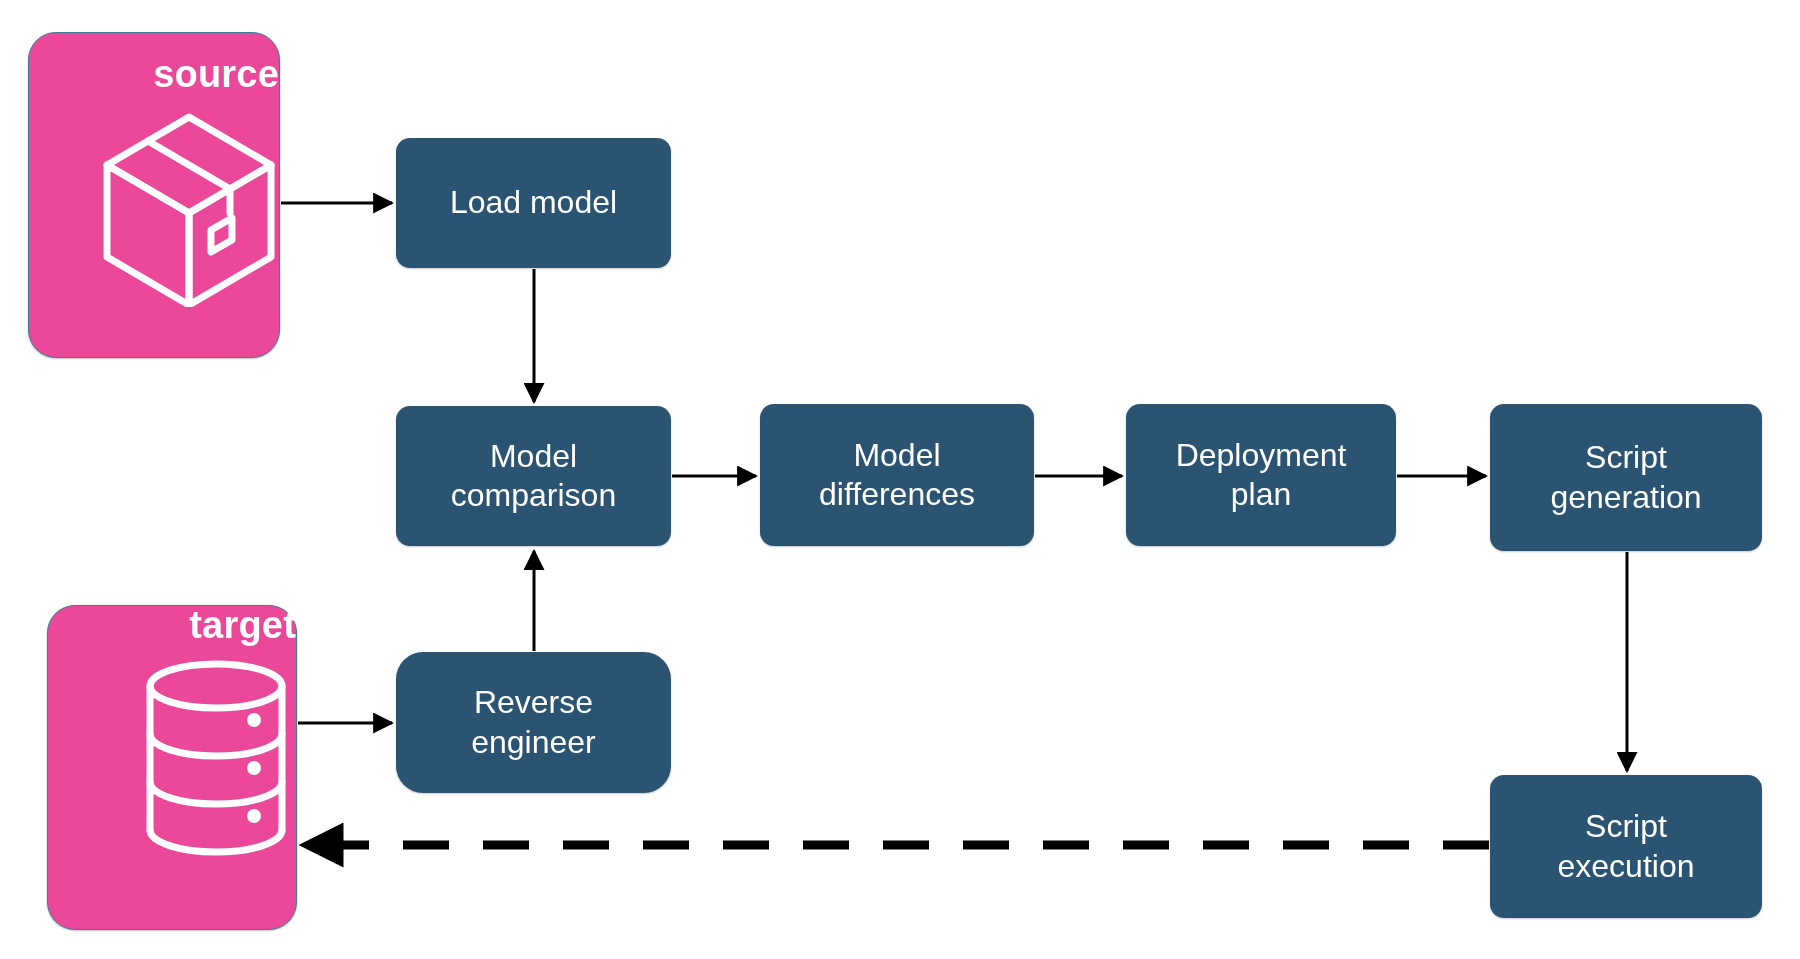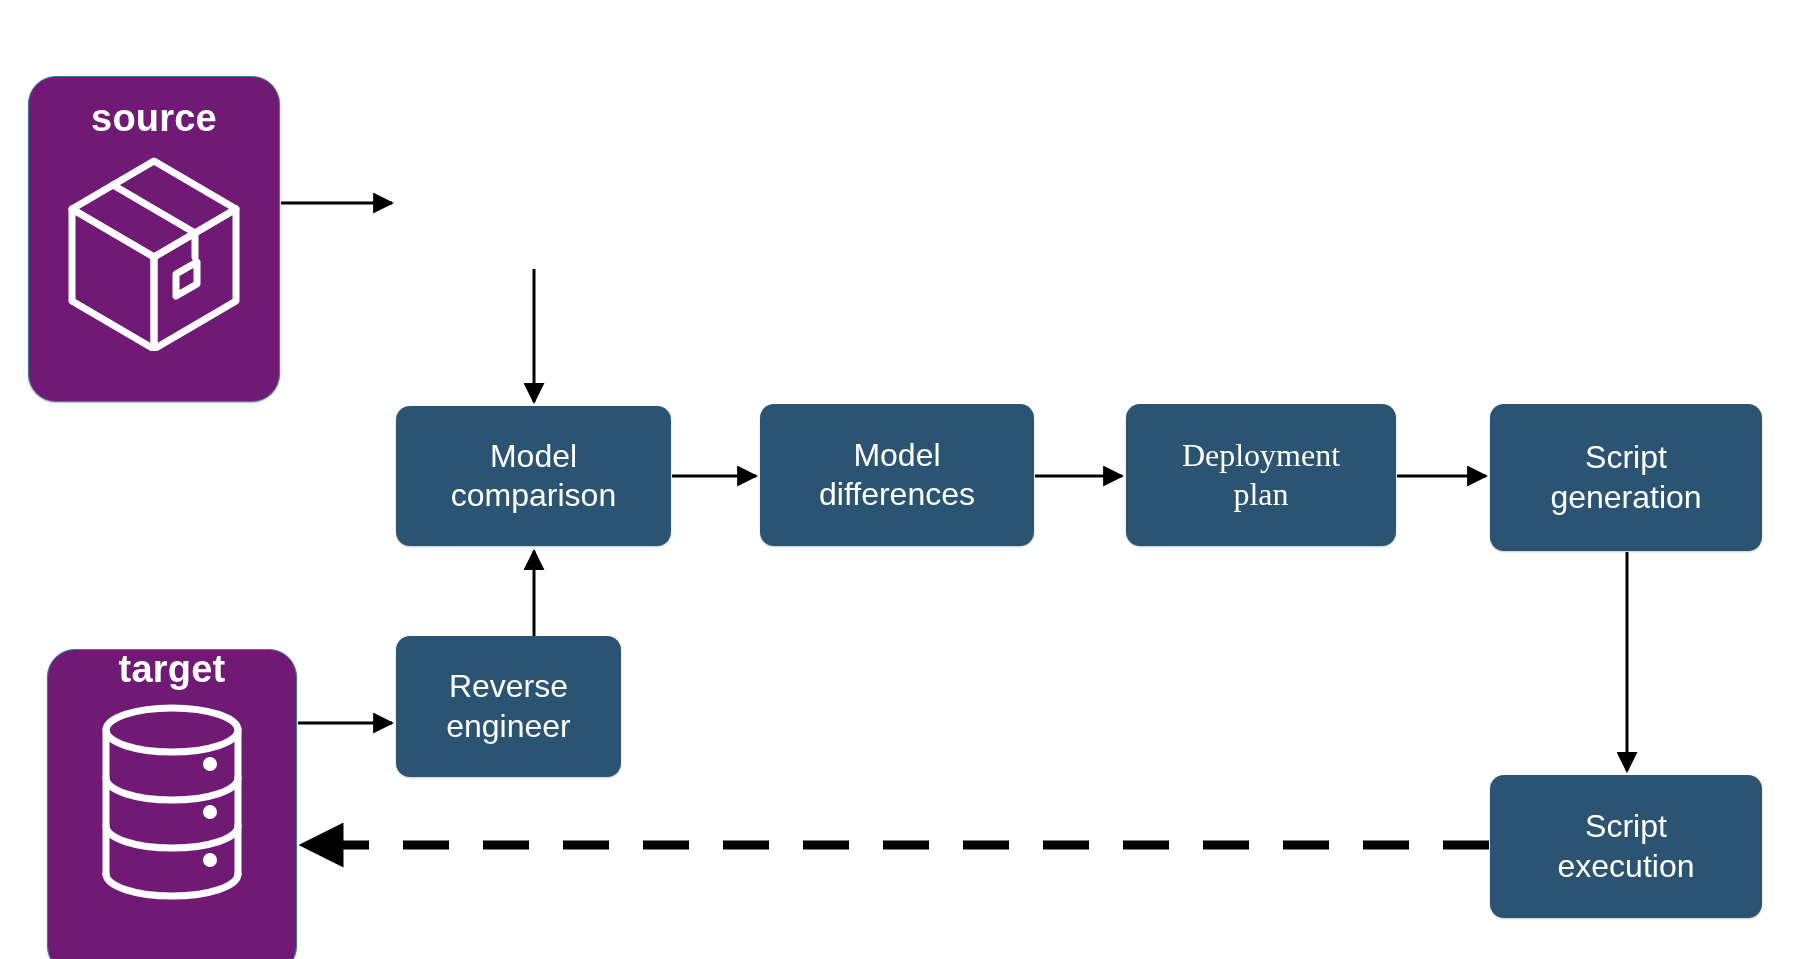--- a/index.html
+++ b/index.html
@@ -15,29 +15,28 @@
   }
   #canvas {
     position: relative;
     width: 1800px;
     height: 959px;
     background: #ffffff;
   }
   
   .endpoint {
     position: absolute;
-    background: #701a75;
+    background: #ec4899;
     border: 1.5px solid #3b7d99;
     border-radius: 28px;
     box-sizing: border-box;
     box-shadow: 0 1px 2px rgba(0,0,0,0.25);
     display: flex;
     flex-direction: column;
-    align-items: center;
-    margin-top: 44px;
+    align-items: flex-end;
   }
   .endpoint-label {
     color: #ffffff;
     font-weight: bold;
     font-size: 38px;
     letter-spacing: 0.2px;
     line-height: 1;
   }
   .endpoint-icon {
     display: block;
@@ -135,44 +134,47 @@
           <path d="M 14 76 A 66 22 0 0 0 146 76"></path>
           <path d="M 14 124 A 66 22 0 0 0 146 124"></path>
         </g>
         <circle cx="118" cy="62" r="7" fill="#ffffff"></circle>
         <circle cx="118" cy="110" r="7" fill="#ffffff"></circle>
         <circle cx="118" cy="158" r="7" fill="#ffffff"></circle>
       </svg>
     </div>
   </div>
 
+  <div class="node" style="left:396px; top:138px; width:275px; height:130px;">
+    <span>Load model</span>
+  </div>
 
   <div class="node" style="left:396px; top:406px; width:275px; height:140px;">
     <span>Model
 comparison</span>
   </div>
 
   <div class="node" style="left:760px; top:404px; width:274px; height:142px;">
     <span>Model
 differences</span>
   </div>
 
-  <div class="node" style="left:1126px; top:404px; width:270px; height:142px;font-family:Liberation Serif, serif;">
+  <div class="node" style="left:1126px; top:404px; width:270px; height:142px;">
     <span>Deployment
 plan</span>
   </div>
 
   <div class="node" style="left:1490px; top:404px; width:272px; height:147px;">
     <span>Script
 generation</span>
   </div>
 
   <div class="node" style="left:1490px; top:775px; width:272px; height:143px;">
     <span>Script
 execution</span>
   </div>
 
-  <div class="node" style="left:396px; top:636px; width:225px; height:141px;">
+  <div class="node" style="left:396px; top:652px; width:275px; height:141px;border-radius:27px;">
     <span>Reverse
 engineer</span>
   </div>
 
 </div>
 
 </body></html>

